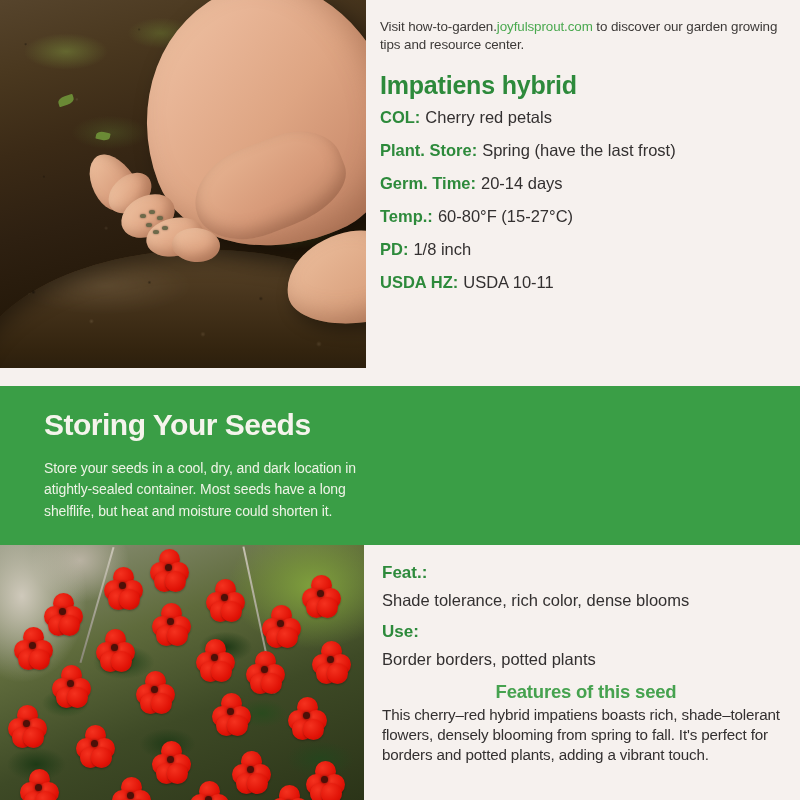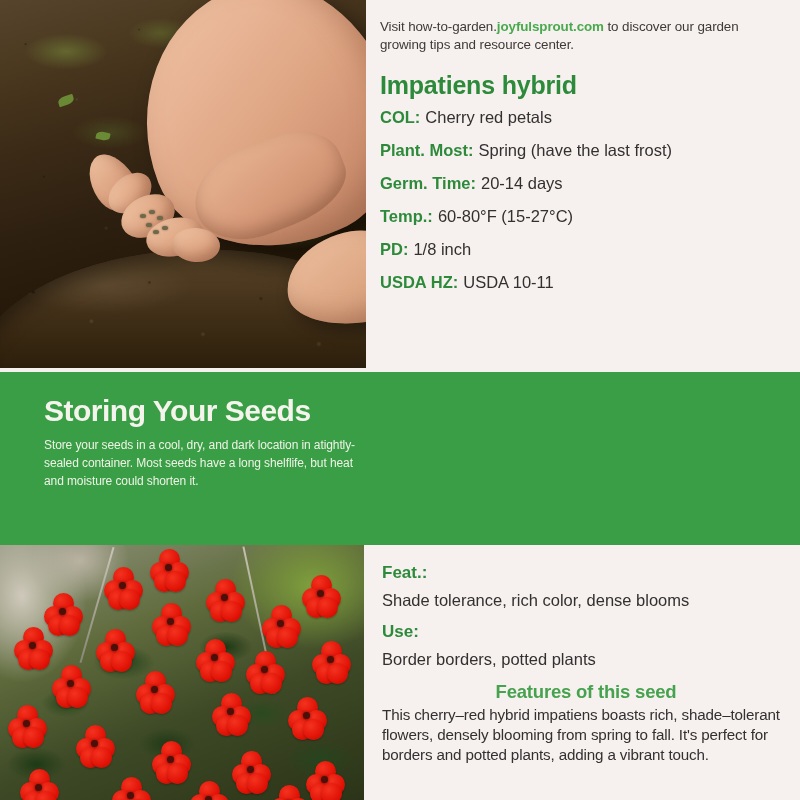--- a/index.html
+++ b/index.html
@@ -182,44 +182,44 @@
   .wire{ position:absolute; width:2px; background:linear-gradient(180deg,#cfcabc,#8d8a7d); opacity:.9; }
 
   
   .spec-col{
     position:absolute; left:366px; top:0; width:434px; height:368px;
     padding:18px 16px 0 14px;
   }
   .visit{
     font-size:13.4px; line-height:1.33; color:#3d3a38; letter-spacing:-.1px;
   }
-  .visit .link{ color:#4aa94f; font-weight:700; }
+  .visit .link{ color:#4aa94f; font-weight:400; }
   .plant-title{
     margin-top:17px; font-size:25px; font-weight:700; color:#2d8a3b; letter-spacing:-.2px;
   }
   .spec-list{ margin-top:8px; }
   .spec-row{
     display:flex; align-items:baseline; gap:5px;
     height:33px;
     font-size:16.5px;
   }
   .spec-k{ color:#2d8a3b; font-weight:700; white-space:nowrap; }
   .spec-v{ color:#333030; }
 
   
   .store-band{
-    position:absolute; left:0; top:372px; width:800px; height:214px;
+    position:absolute; left:0; top:386px; width:800px; height:214px;
     background:#3a9e46;
   }
   .store-inner{ position:absolute; left:44px; top:22px; width:330px; }
   .store-title{
     font-size:30px; font-weight:700; color:#f5f4ec; letter-spacing:-.5px;
   }
   .store-body{
-    margin-top:8px; font-size:12px; line-height:1.52; color:#eef3e6; letter-spacing:-.1px;
+    margin-top:16px; font-size:14px; line-height:1.52; color:#eef3e6; letter-spacing:-.1px;
   }
 
   
   .bottom-col{
     position:absolute; left:364px; top:545px; width:444px; height:255px;
     padding:18px 18px 0 18px; background:#f6f1ee;
   }
   .bk{ color:#2d8a3b; font-weight:700; font-size:17px; }
   .bv{ color:#333030; font-size:16.5px; margin-top:8px; }
   .blk{ margin-bottom:12px; }
@@ -267,21 +267,21 @@
     </div>
 
     <div class="plant-title">Impatiens hybrid</div>
 
     <div class="spec-list">
       <div class="spec-row">
         <span class="spec-k">COL:</span>
         <span class="spec-v">Cherry red petals</span>
       </div>
       <div class="spec-row">
-        <span class="spec-k">Plant. Most:</span>
+        <span class="spec-k">Plant. Store:</span>
         <span class="spec-v">Spring (have the last frost)</span>
       </div>
       <div class="spec-row">
         <span class="spec-k">Germ. Time:</span>
         <span class="spec-v">20-14 days</span>
       </div>
       <div class="spec-row">
         <span class="spec-k">Temp.:</span>
         <span class="spec-v">60-80°F (15-27°C)</span>
       </div>

